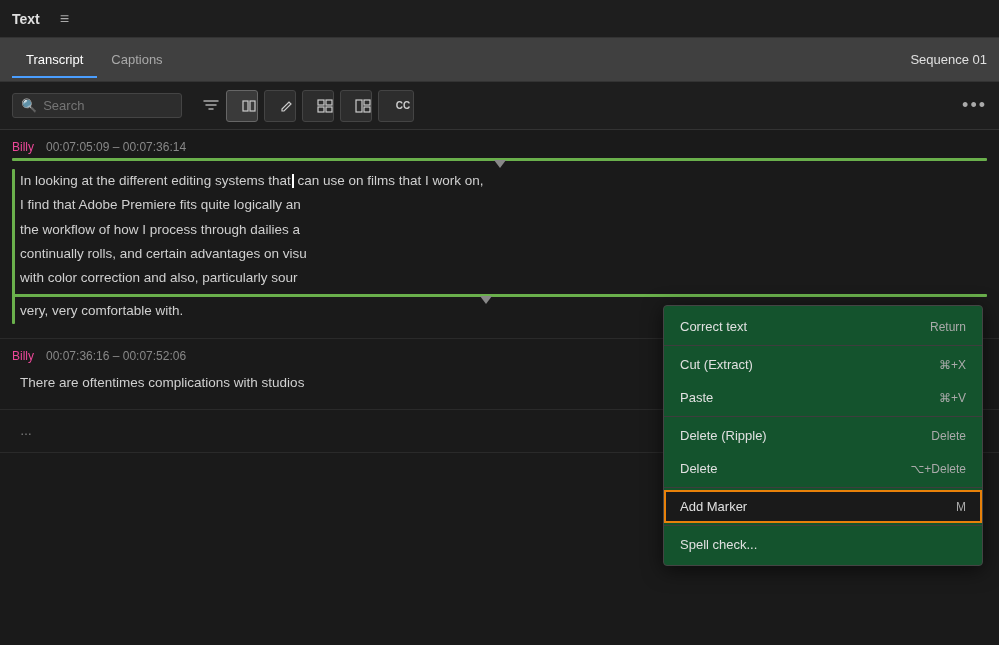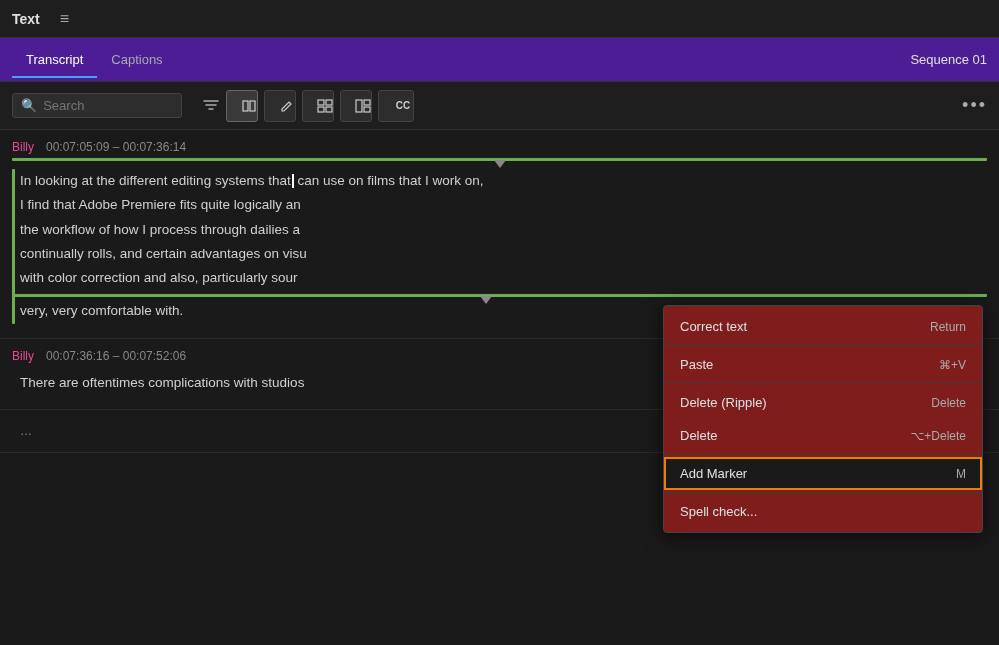--- a/index.html
+++ b/index.html
@@ -32,21 +32,21 @@
       color: #aaa;
       font-size: 16px;
       cursor: pointer;
     }
 
     
     .tab-bar {
       display: flex;
       align-items: center;
       padding: 0 12px;
-      background: #4c1d95;
+      background: #404040;
       border-bottom: 1px solid #333;
       height: 44px;
       position: relative;
     }
     .tab {
       padding: 10px 14px;
       font-size: 13px;
       color: #aaa;
       cursor: pointer;
       position: relative;
@@ -200,21 +200,21 @@
       vertical-align: middle;
       margin-left: 1px;
     }
 
     
     .context-menu {
       position: absolute;
       top: 175px;
       left: 663px;
       width: 320px;
-      background: #7f1d1d;
+      background: #14532d;
       border: 1px solid #444;
       border-radius: 4px;
       z-index: 100;
       padding: 4px 0;
       box-shadow: 0 4px 20px rgba(0,0,0,0.6);
     }
 
     .context-menu-item {
       display: flex;
       align-items: center;
@@ -360,20 +360,24 @@
 
   <div class="context-menu">
 
     <div class="context-menu-item">
       <span>Correct text</span>
       <span class="shortcut">Return</span>
     </div>
 
     <hr class="context-divider">
 
+    <div class="context-menu-item">
+      <span>Cut (Extract)</span>
+      <span class="shortcut">⌘+X</span>
+    </div>
 
 
     <div class="context-menu-item">
       <span>Paste</span>
       <span class="shortcut">⌘+V</span>
     </div>
 
     <hr class="context-divider">
 
     <div class="context-menu-item">

